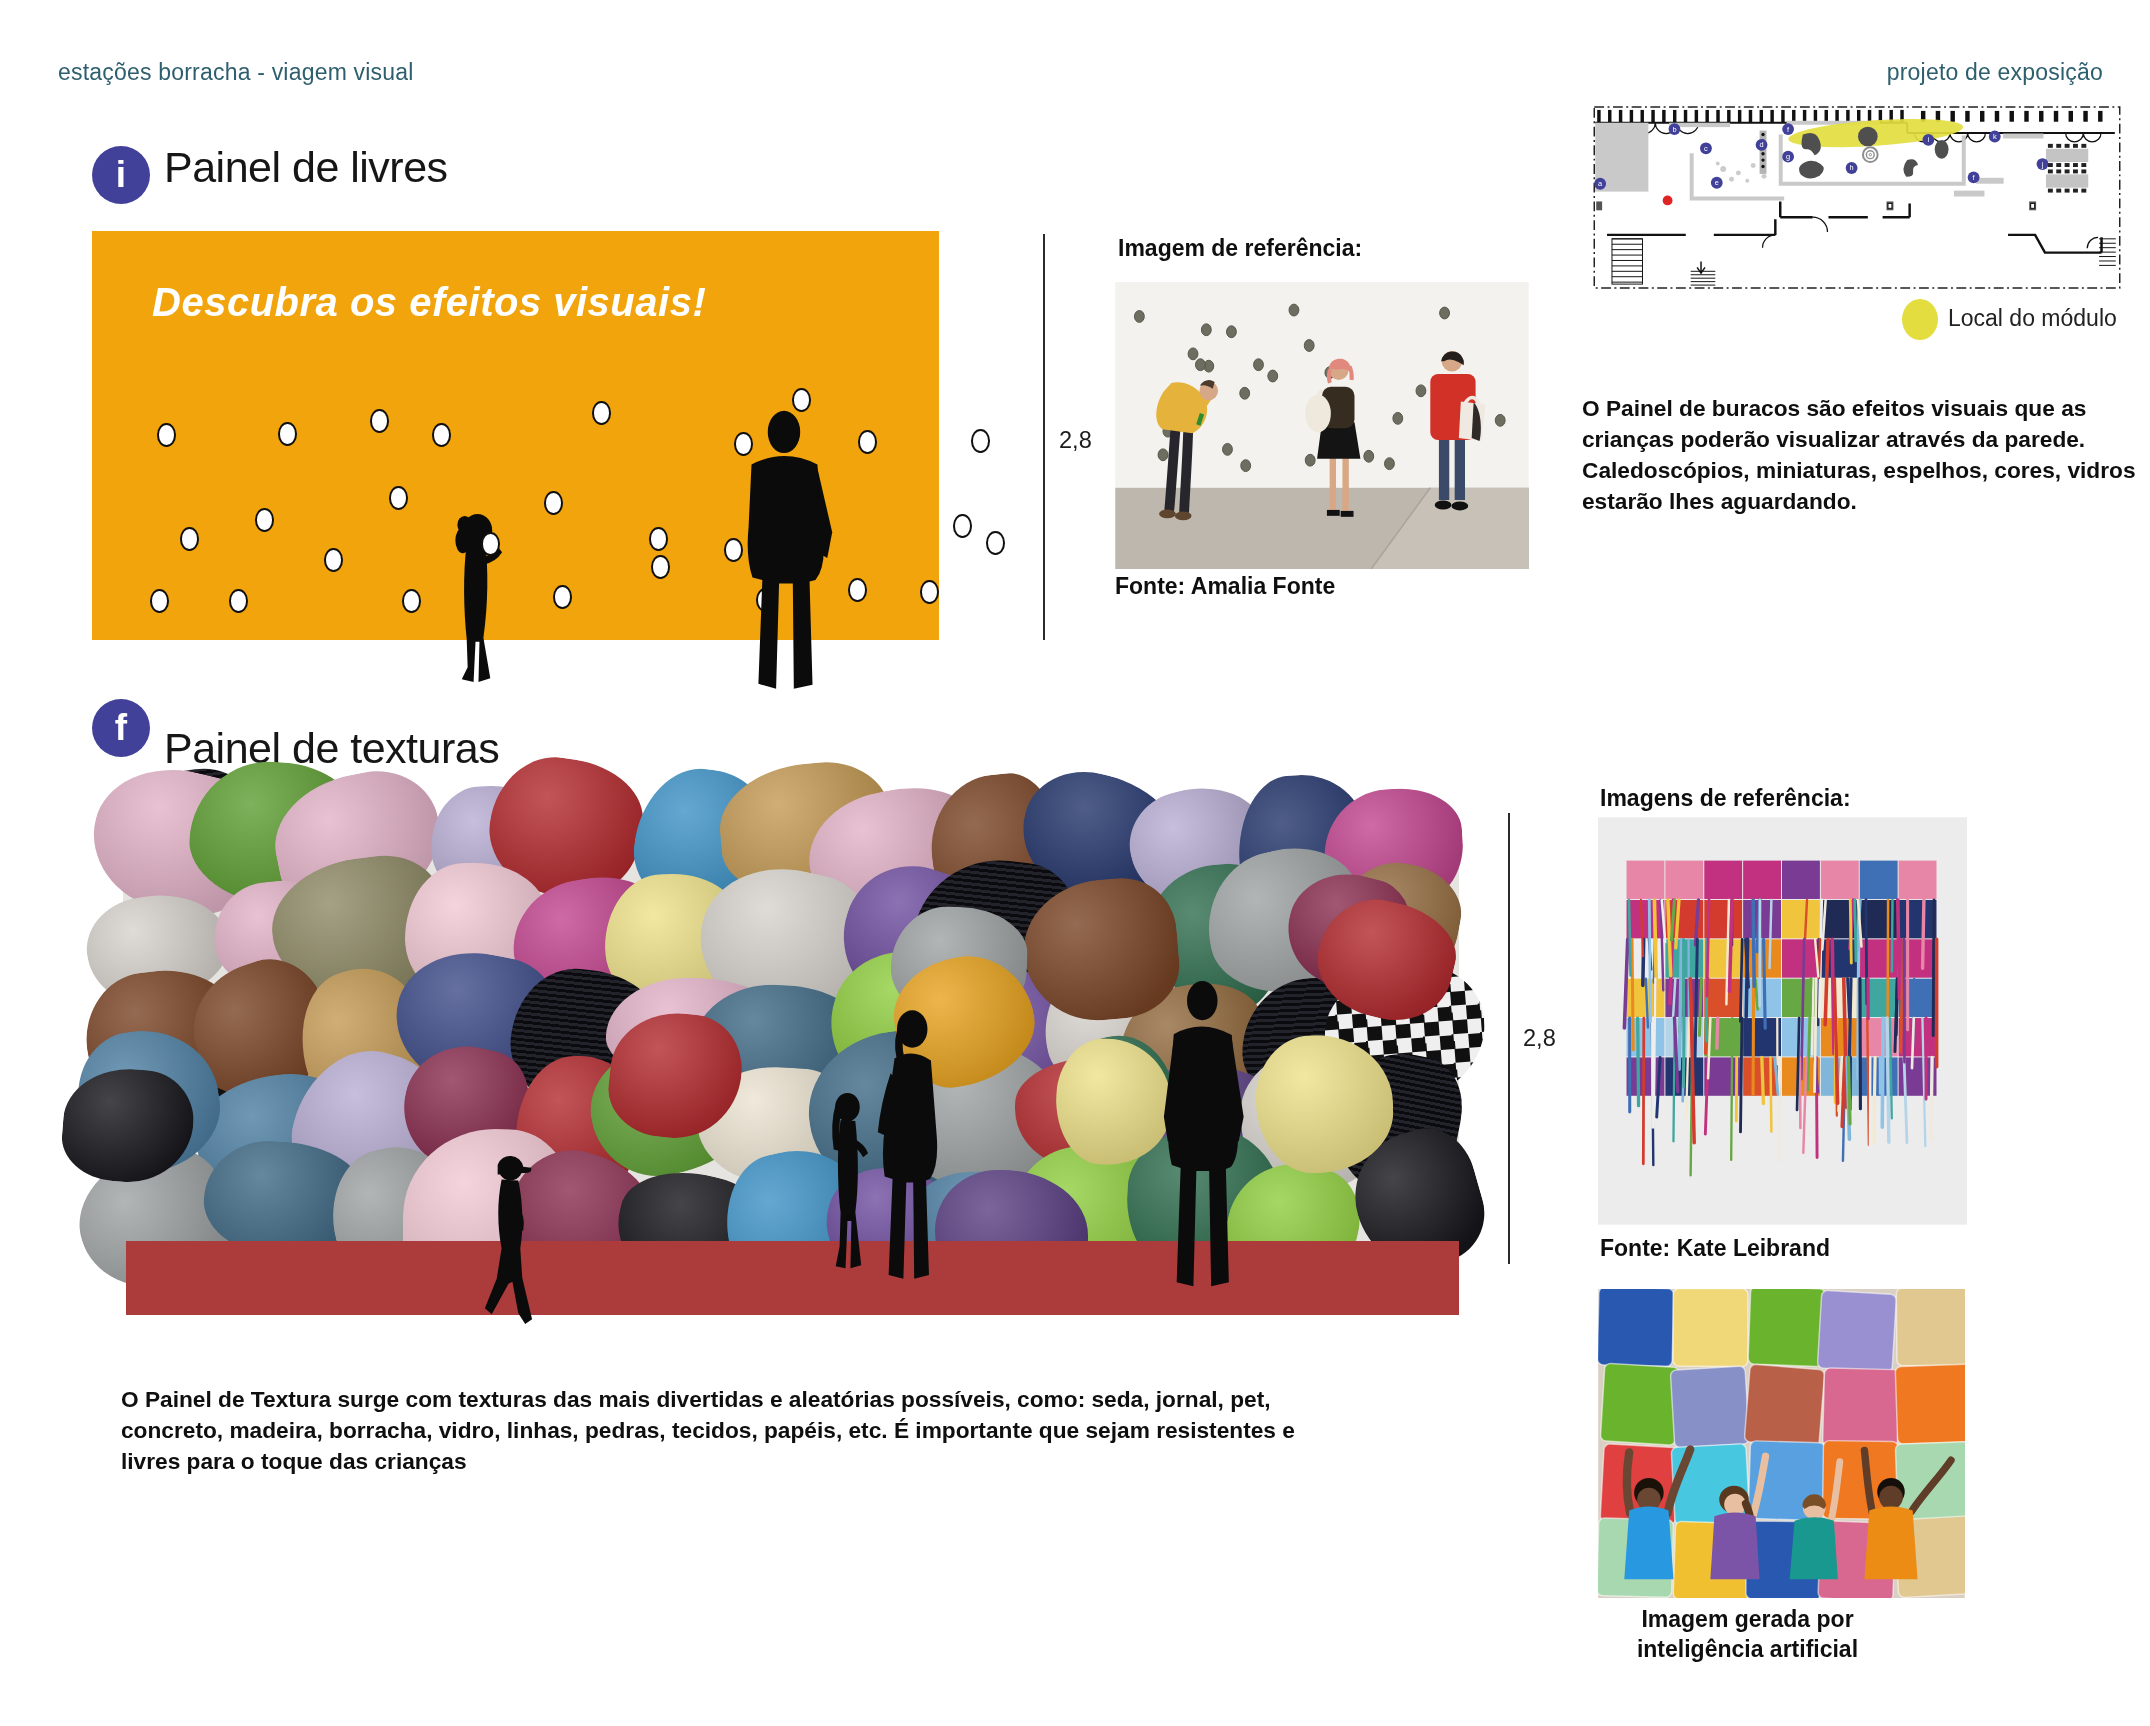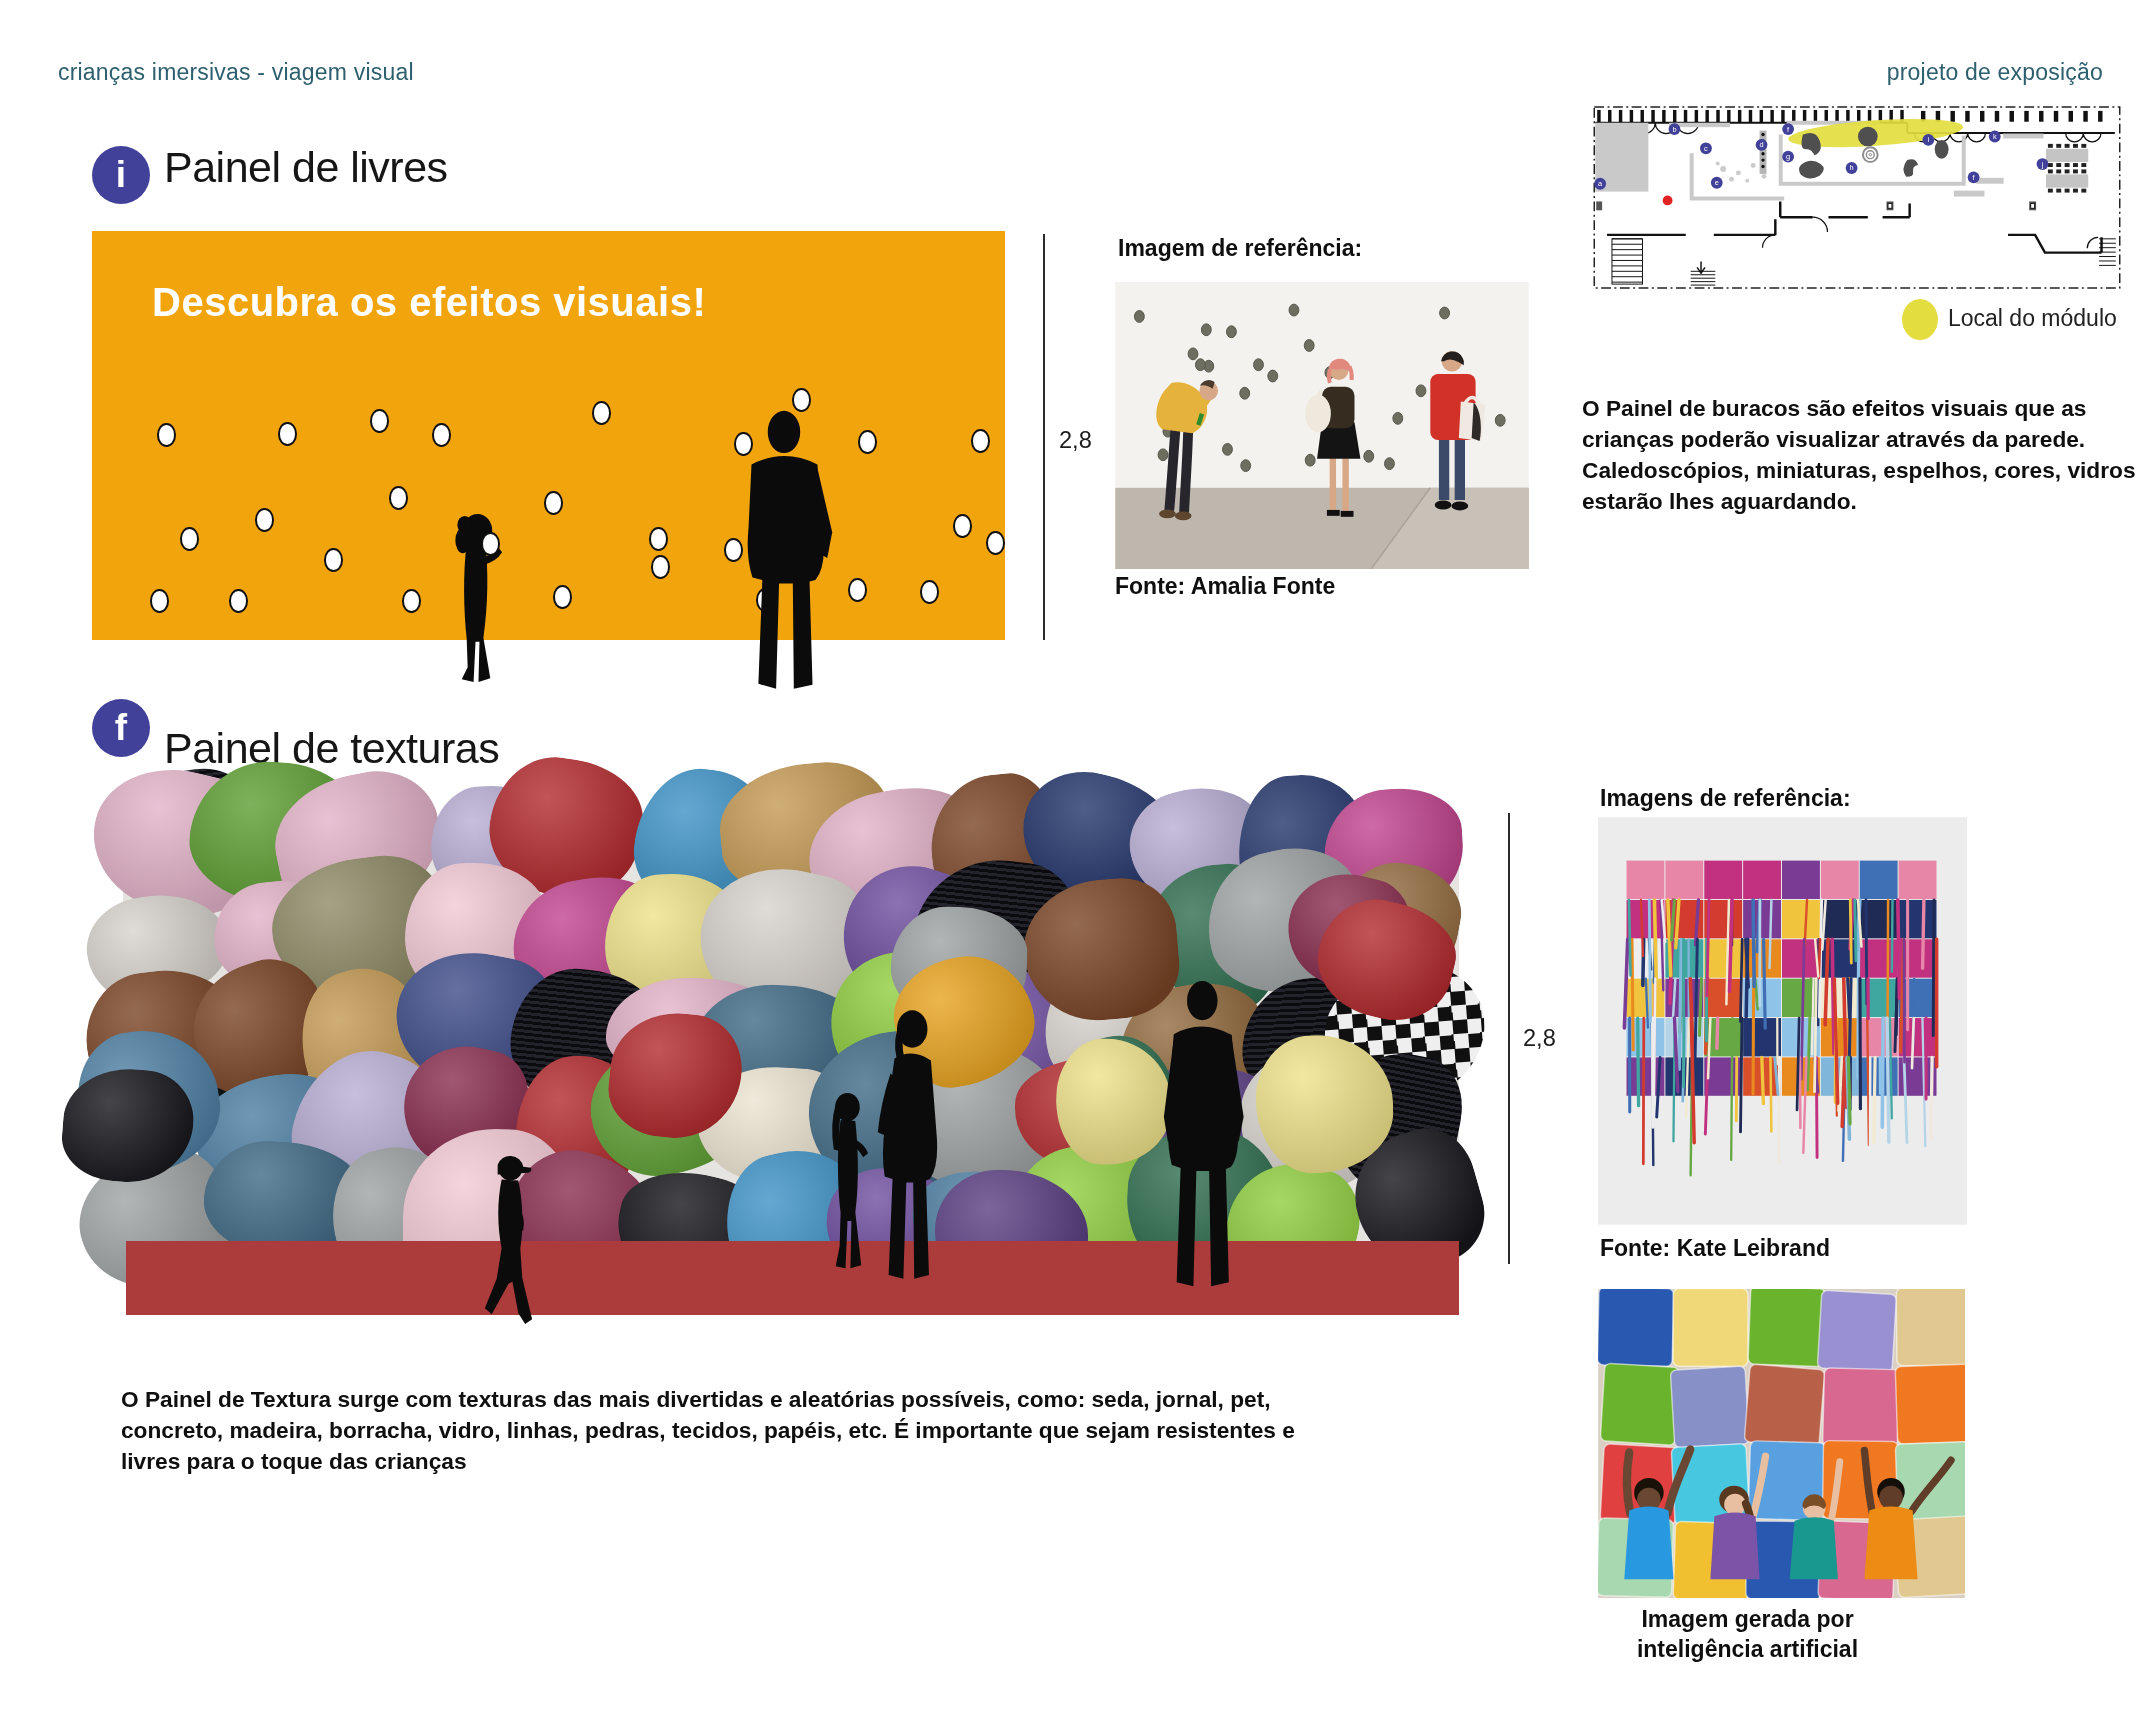--- a/index.html
+++ b/index.html
@@ -22,29 +22,29 @@
   .blob.checker{background-image:repeating-conic-gradient(#101010 0% 25%,#efefef 0% 50%);background-size:28.6px 28.6px;}
   .blob.grid{background-image:repeating-linear-gradient(0deg,#23232b 0 3px,#0b0b0f 3px 5.9px);}
   .silhouette{position:absolute;}
   svg text{font-family:"Liberation Sans",sans-serif;}
 </style>
 </head>
 <body>
 
 <div class="page">
 
-  <div class="abs teal" style="left:58px;top:59px;">crianças imersivas - viagem visual</div>
+  <div class="abs teal" style="left:58px;top:59px;">estações borracha - viagem visual</div>
   <div class="abs teal" style="right:48px;top:59px;">projeto de exposição</div>
 
   <div class="abs badge" style="left:92px;top:146px;">
     <span>i</span>
   </div>
   <div class="abs section-title" style="left:164px;top:143px;">Painel de livres</div>
 
-  <div class="abs panel-orange" id="holes-panel" style="left:92px;top:231px;width:913px;height:409px;">
+  <div class="abs panel-orange" id="holes-panel" style="left:92px;top:231px;width:847px;height:409px;font-style:italic;">
     <div class="abs headline" style="left:60px;top:49px;">Descubra os efeitos visuais!</div>
   <div class="hole-dot" style="left: 65px; top: 192px; z-index: 1;"></div>
       <div class="hole-dot" style="left: 186px; top: 191px; z-index: 1;"></div>
       <div class="hole-dot" style="left: 278px; top: 178px; z-index: 1;"></div>
       <div class="hole-dot" style="left: 340px; top: 192px; z-index: 1;"></div>
       <div class="hole-dot" style="left: 500px; top: 170px; z-index: 1;"></div>
       <div class="hole-dot" style="left: 700px; top: 157px; z-index: 1;"></div>
       <div class="hole-dot" style="left: 642px; top: 201px; z-index: 1;"></div>
       <div class="hole-dot" style="left: 766px; top: 199px; z-index: 1;"></div>
       <div class="hole-dot" style="left: 879px; top: 198px; z-index: 1;"></div>

